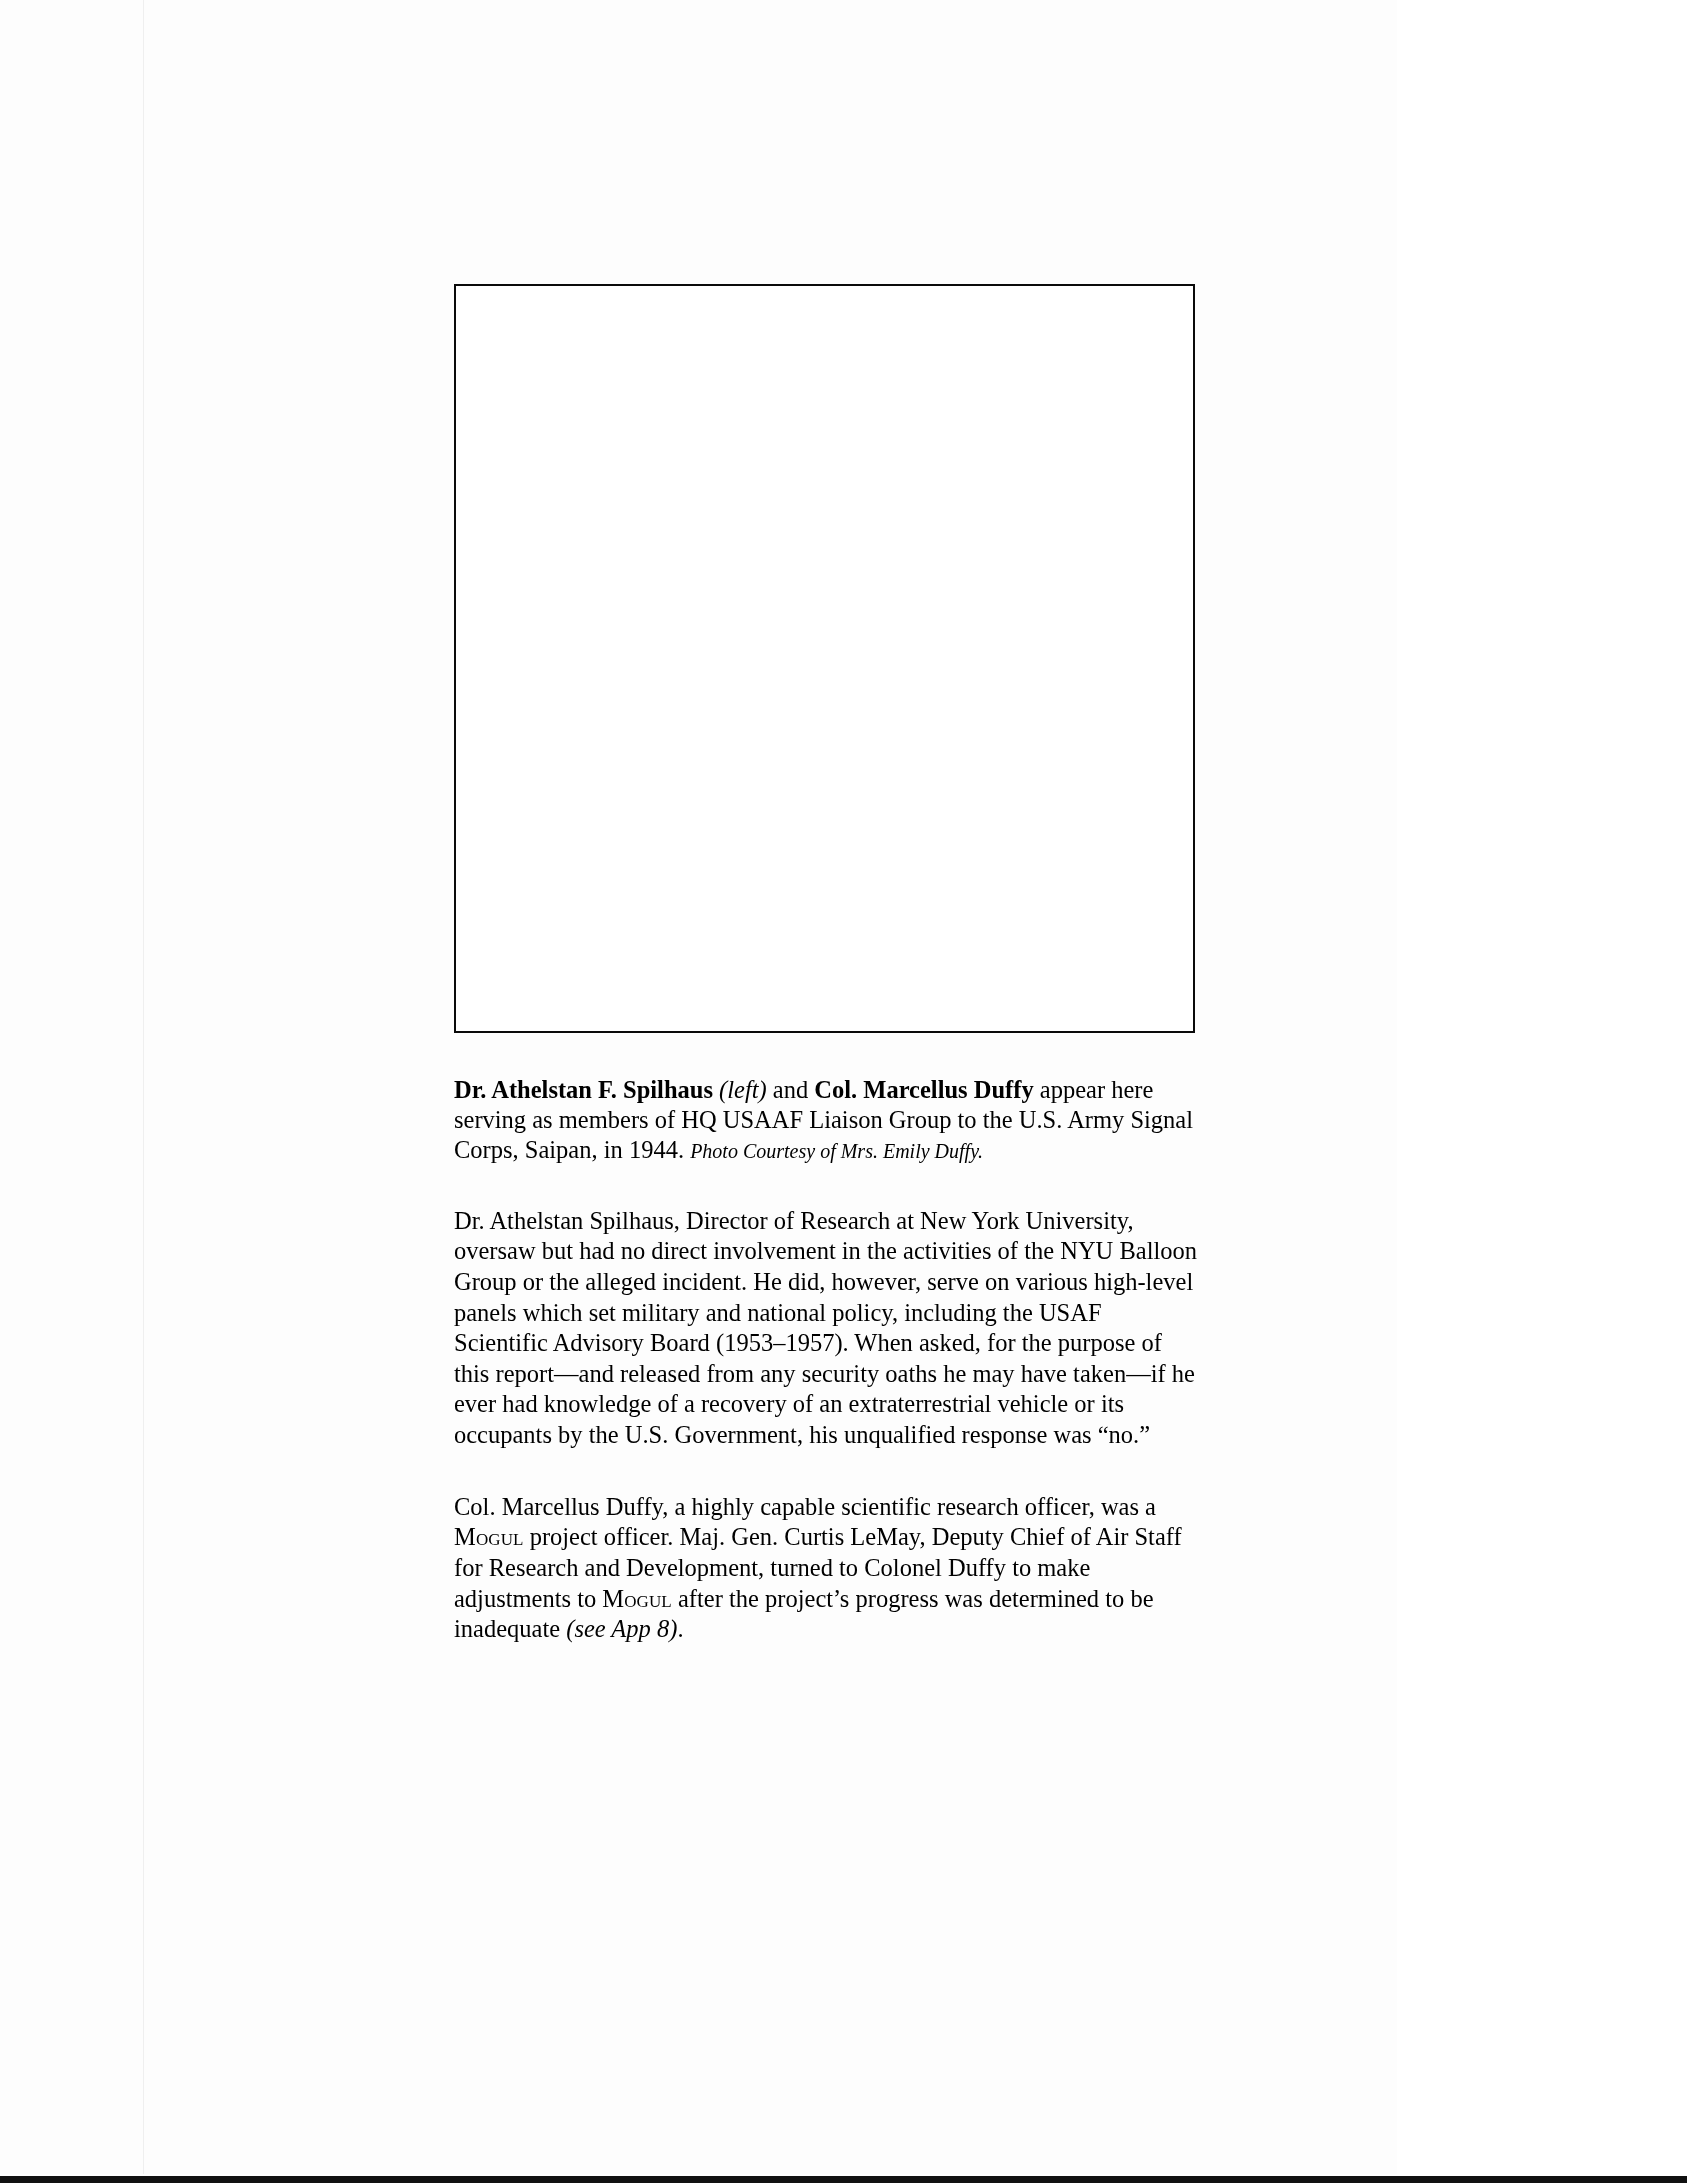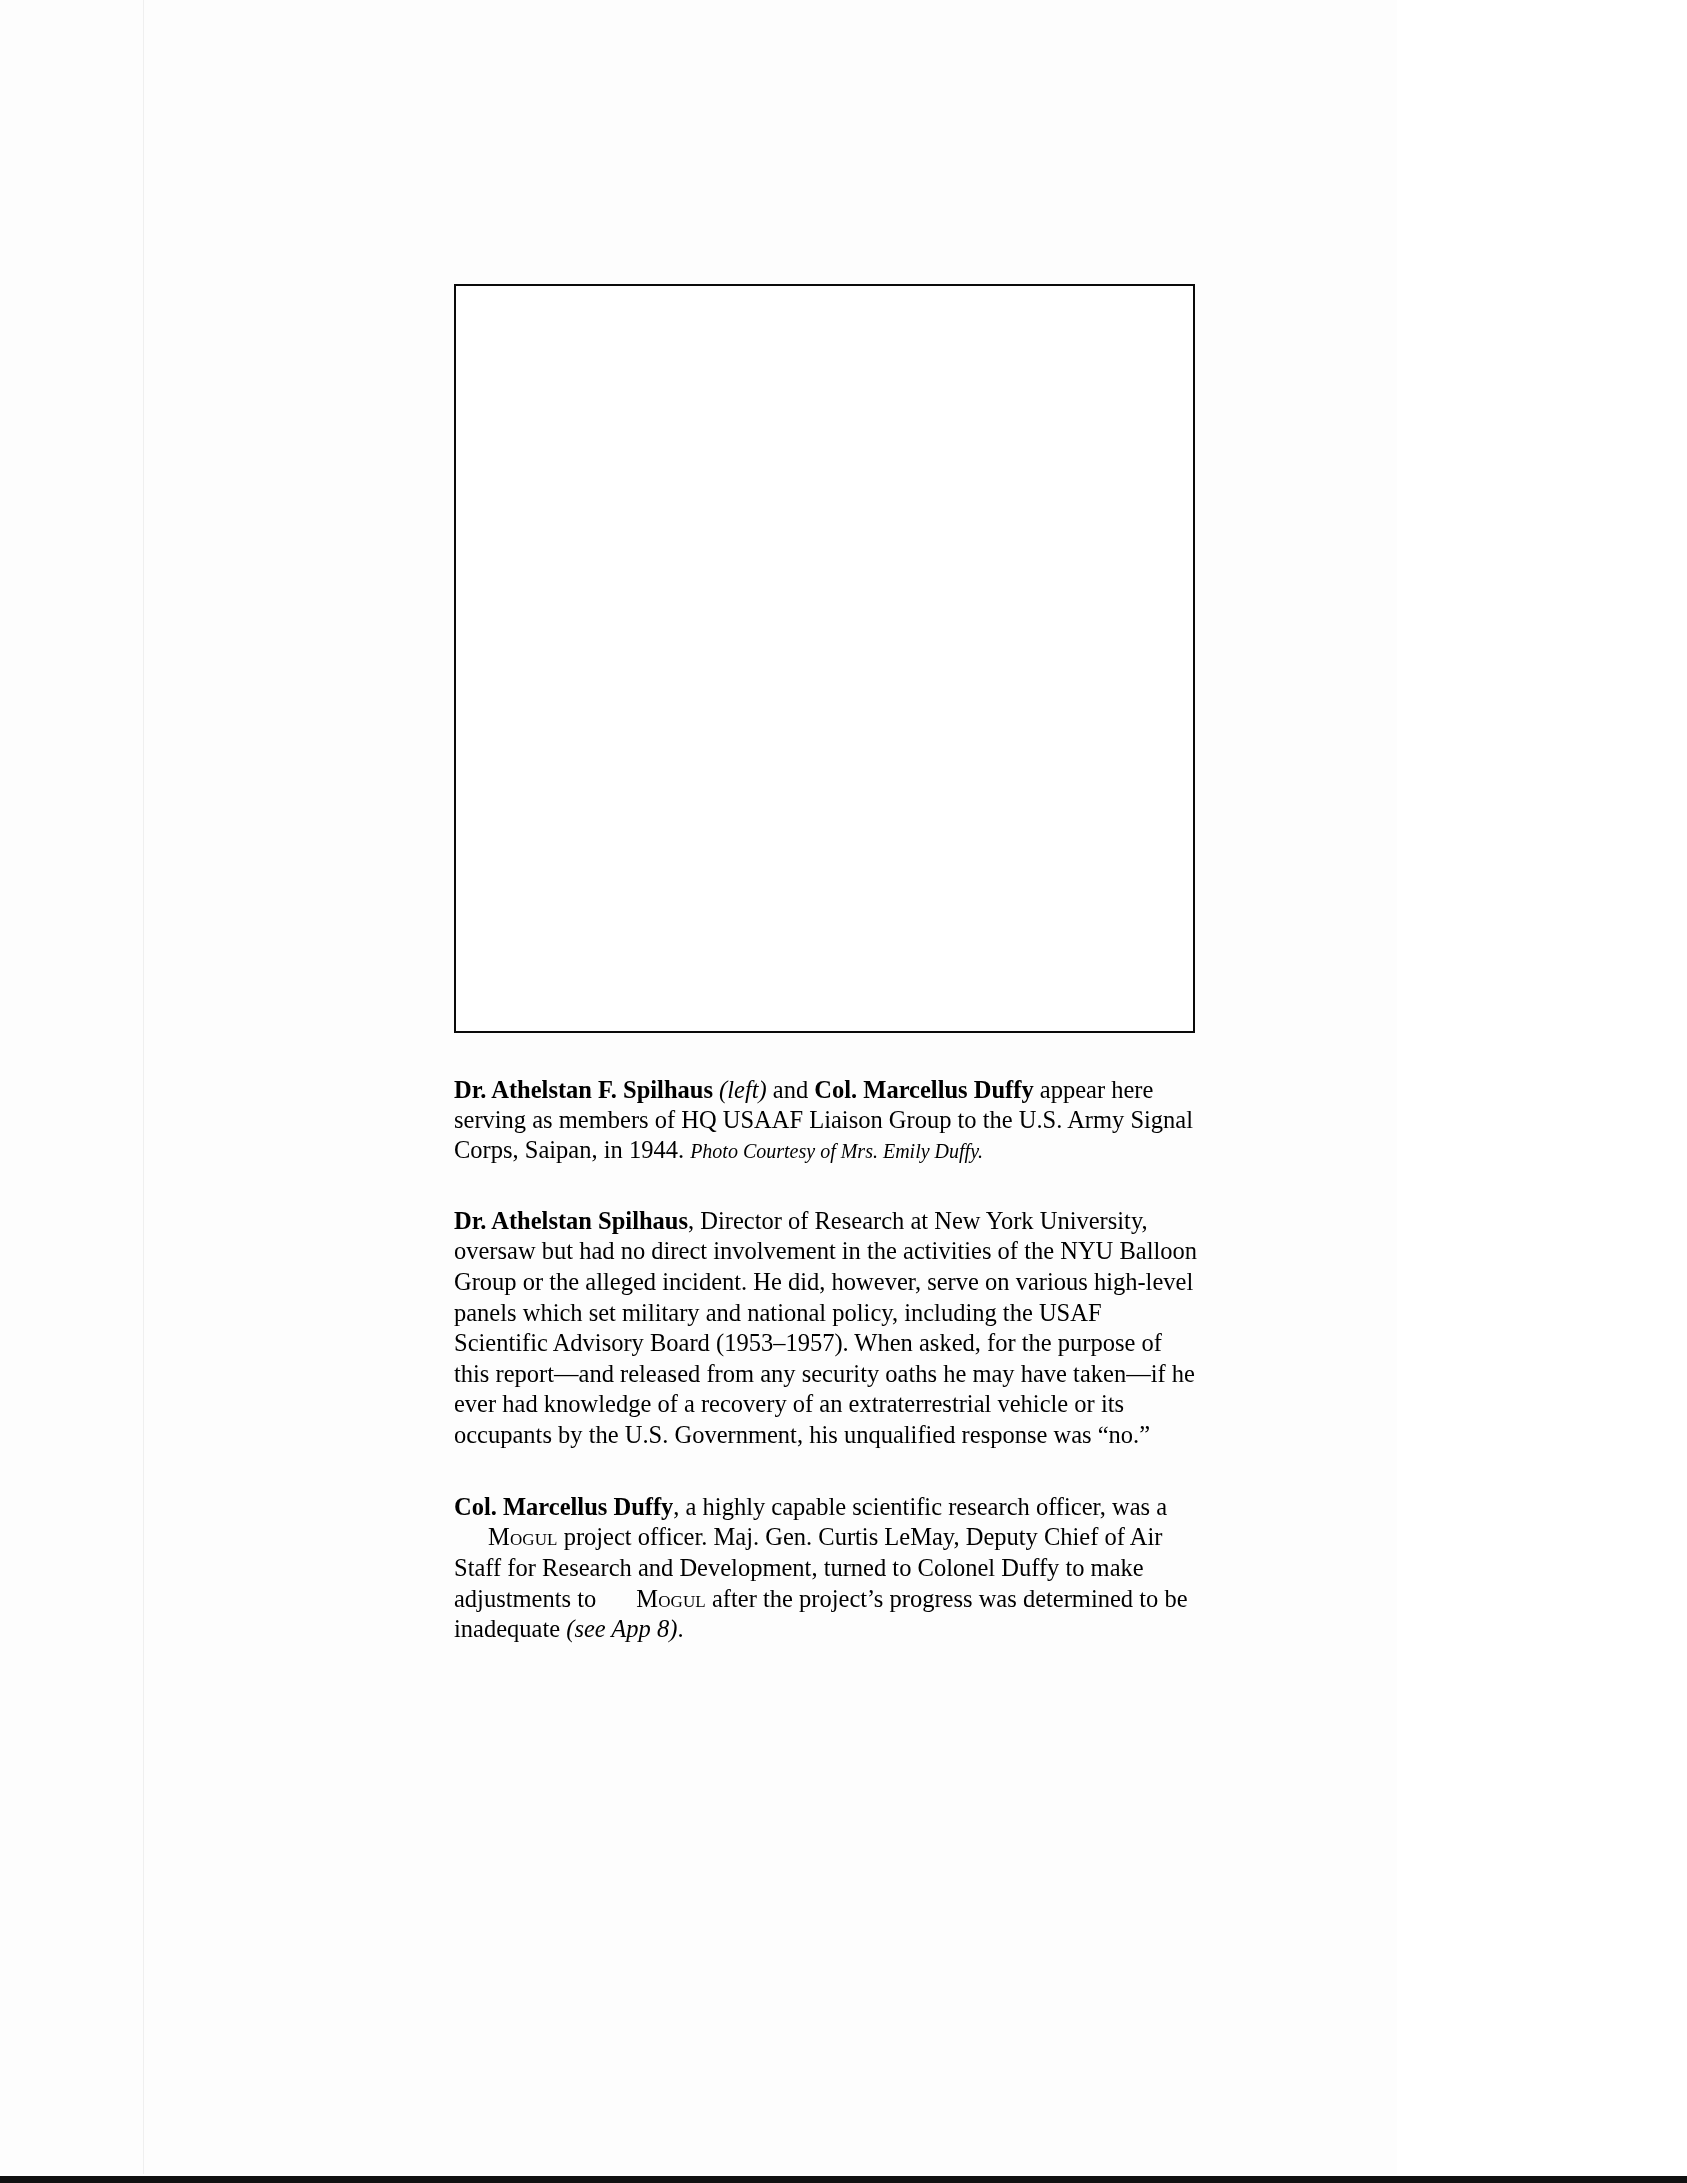--- a/index.html
+++ b/index.html
@@ -82,28 +82,27 @@
     font-size: 20px;
   }
 
   .para {
     margin-top: 41px;
     font-size: 24.5px;
     line-height: 1.25;
     width: 746px;
     text-align: left;
   }
-  .para b { font-weight: bold; }
+  .para b { font-weight: normal; }
   .para i { }
 
   .smallcaps {
     font-variant: small-caps;
     font-size: 1.0em;
     letter-spacing: 0.1px;
-    margin-left: 34px;
   }
 </style>
 </head>
 <body>
 
 <div class="page">
 
   <div class="scan-edge-left"></div>
 
   <div class="content">

